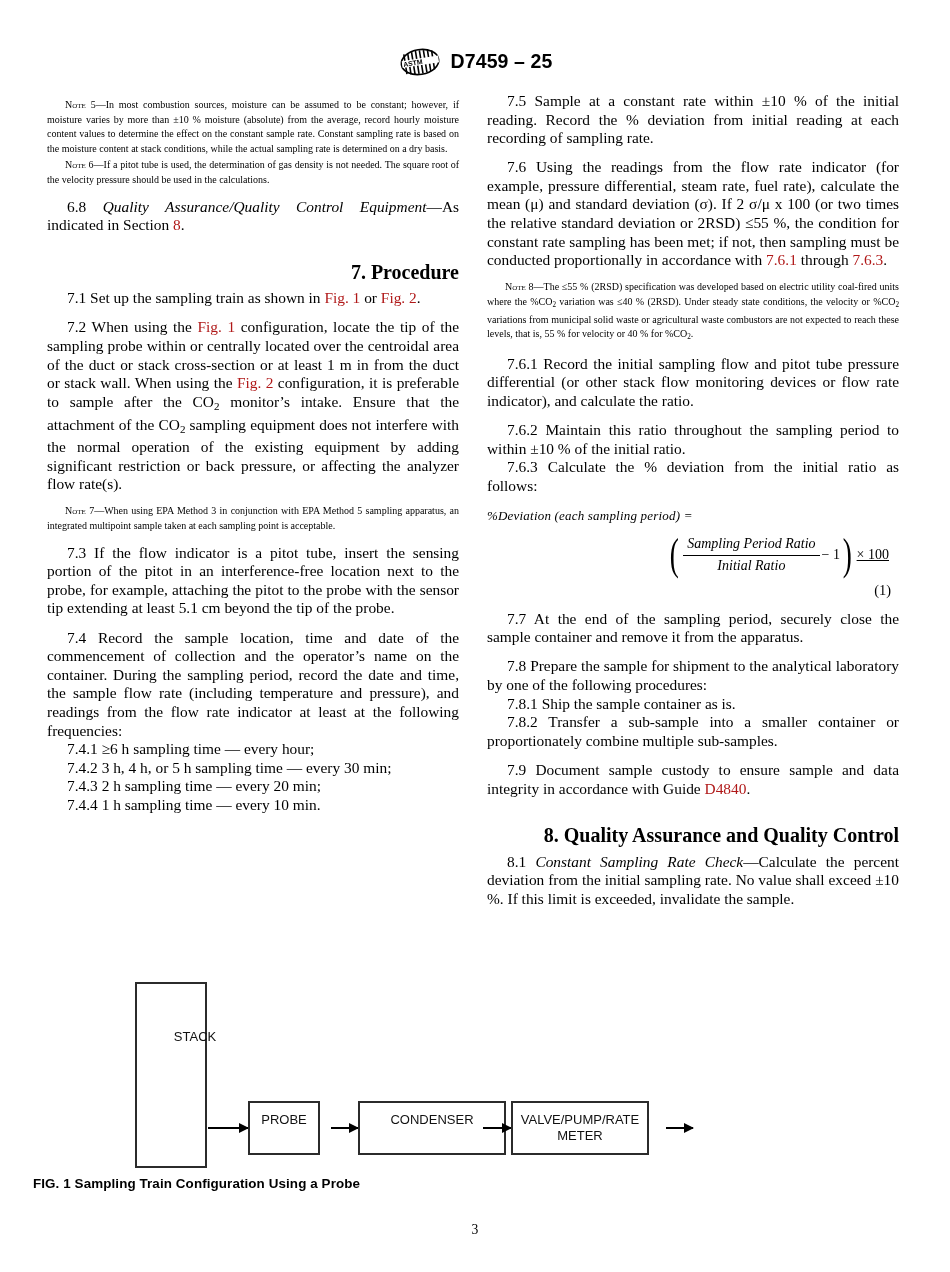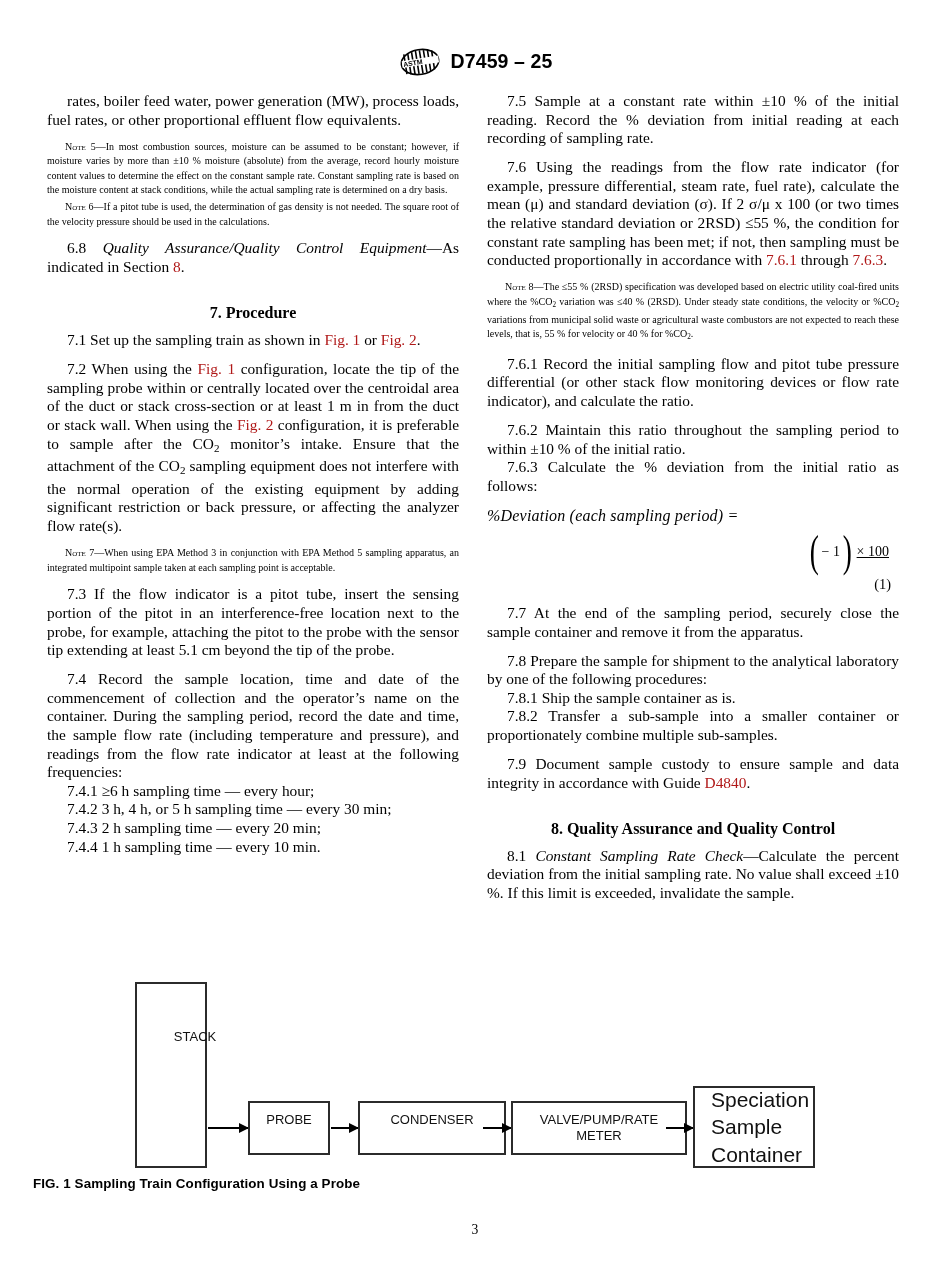--- a/index.html
+++ b/index.html
@@ -77,43 +77,43 @@
   }
   .note-group { margin-bottom: 10px; margin-top: 6px; }
   .note + .note { margin-top: 2px; }
   .smallcaps {
     font-variant: small-caps;
   }
 
   .sec-head {
     font-family: "Liberation Serif", "DejaVu Serif", serif;
     font-weight: bold;
-    font-size: 16px;
+    font-size: 20px;
     margin-top: 28px;
     margin-bottom: 8px;
-    text-align: center;
+    text-align: right;
     text-indent: 0;
   }
   .sub-item {
     text-indent: 20px;
     margin: 0;
     text-align: left;
   }
   .ital { font-style: italic; }
   .xref { color: #b01818; }
   sub { font-size: 0.72em; vertical-align: -0.28em; }
 
   
   .eq-block {
     margin-top: 12px;
     margin-bottom: 10px;
   }
   .eq-lhs {
     font-style: italic;
-    font-size: 16px;
+    font-size: 13px;
     text-indent: 0;
     text-align: left;
     letter-spacing: 0.2px;
   }
   .eq-rhs {
     margin-top: 9px;
     display: flex;
     justify-content: flex-end;
     align-items: center;
     padding-right: 10px;
@@ -236,21 +236,20 @@
             <text x="13" y="43">ASTM</text>
           </g>
         </g>
       </svg>
     </span>
     <span class="doc-designation">D7459 – 25</span>
   </div>
 
   <div class="col col-left">
 
-    <p class="body-p">rates, boiler feed water, power generation (MW), process loads, fuel rates, or other proportional effluent flow equivalents.</p>
 
     <div class="note-group">
       <p class="note">
         <span class="smallcaps">Note</span><span>&nbsp;</span><span>5—</span><span>In most combustion sources, moisture can be assumed to be constant; however, if moisture varies by more than ±10 % moisture (absolute) from the average, record hourly moisture content values to determine the effect on the constant sample rate. Constant sampling rate is based on the moisture content at stack conditions, while the actual sampling rate is determined on a dry basis.</span>
       </p>
       <p class="note">
         <span class="smallcaps">Note</span><span>&nbsp;</span><span>6—</span><span>If a pitot tube is used, the determination of gas density is not needed. The square root of the velocity pressure should be used in the calculations.</span>
       </p>
     </div>
 
@@ -323,20 +322,24 @@
 
     <p class="body-p tight">
       <span>7.6.3</span>
       <span>Calculate the % deviation from the initial ratio as follows:</span>
     </p>
 
     <div class="eq-block">
       <p class="eq-lhs">%Deviation (each sampling period) =</p>
       <div class="eq-rhs">
         <span class="paren">(</span>
+        <span class="frac">
+          <span class="num" style="display:block">Sampling Period Ratio</span>
+          <span class="den" style="display:block">Initial Ratio</span>
+        </span>
         <span>− 1</span>
         <span class="paren">)</span>
         <span class="eq-tail">× 100</span>
       </div>
       <p class="eq-number">(1)</p>
     </div>
 
     <p class="body-p">
       <span>7.7</span>
       <span>At the end of the sampling period, securely close the sample container and remove it from the apparatus.</span>
@@ -371,44 +374,37 @@
   </div>
 
   <div class="figure">
 
     <div class="fig-box small" style="left:135px; top:22px; width:72px; height:186px;">
       <span style="position:relative; top:-38px;margin-left:48px;">STACK</span>
     </div>
 
     <div class="arrow" style="left:208px; top:167px; width:40px;"></div>
 
-    <div class="fig-box small" style="left:248px; top:141px; width:82px; height:54px;">
+    <div class="fig-box small" style="left:248px; top:141px; width:72px; height:54px;">
       <span style="position:relative; top:-8px;">PROBE</span>
     </div>
 
     <div class="arrow" style="left:331px; top:167px; width:27px;"></div>
 
     <div class="fig-box small" style="left:358px; top:141px; width:148px; height:54px;">
       <span style="position:relative; top:-8px;">CONDENSER</span>
     </div>
 
     <div class="arrow" style="left:483px; top:167px; width:28px;"></div>
 
-    <div class="fig-box small" style="left:511px; top:141px; width:176px; height:54px; white-space:pre-line;">
+    <div class="fig-box small" style="left:511px; top:141px; width:138px; height:54px; white-space:pre-line;">
       <span>VALVE/PUMP/RATE
 METER</span>
     </div>
 
     <div class="arrow" style="left:666px; top:167px; width:27px;"></div>
 
-    <div class="fig-box large" style="left:693px; top:126px; width:122px; height:82px;">
-      <span>
-        <span style="display:block">Speciation</span>
-        <span style="display:block">Sample</span>
-        <span style="display:block">Container</span>
-      </span>
-    </div>
   </div>
 
   <div class="fig-caption">FIG. 1 Sampling Train Configuration Using a Probe</div>
 
   <div class="page-number">3</div>
 </div>
 
 </body></html>

